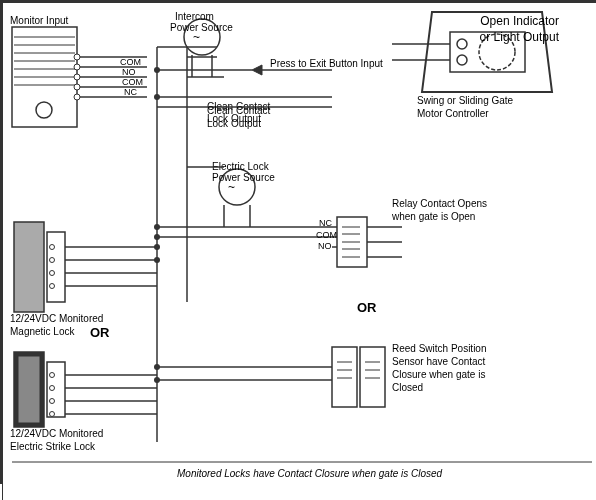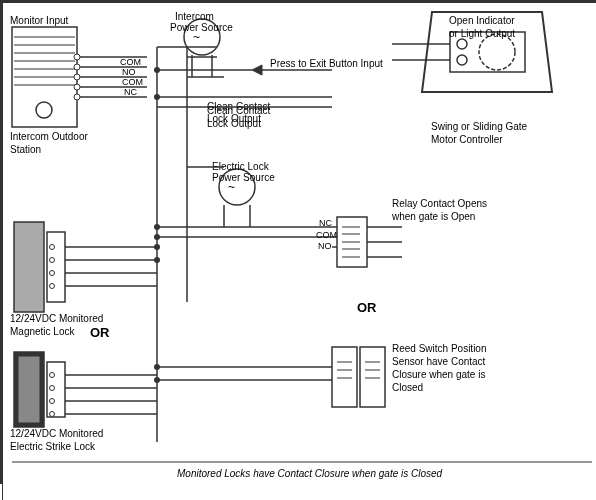--- a/index.html
+++ b/index.html
@@ -195,22 +195,21 @@
     <circle cx="155" cy="68" r="3" fill="#333"></circle>
     <circle cx="155" cy="95" r="3" fill="#333"></circle>
     <circle cx="155" cy="225" r="3" fill="#333"></circle>
     <circle cx="155" cy="235" r="3" fill="#333"></circle>
 
     <line x1="185" y1="75" x2="222" y2="75" stroke="#333" stroke-width="1.5"></line>
     <line x1="185" y1="165" x2="222" y2="165" stroke="#333" stroke-width="1.5"></line>
 
   </svg>
 
-  <div class="label" style="left:8px; top:128px;">Intercom Outdoor<br>Station</div>
   <div class="label" style="left:205px; top:102px;">Clean Contact<br>Lock Output</div>
   <div class="label" style="left:8px; top:310px;">12/24VDC Monitored<br>Magnetic Lock</div>
   <div class="label" style="left:8px; top:425px;">12/24VDC Monitored<br>Electric Strike Lock</div>
   <div class="label" style="left:390px; top:340px;">Reed Switch Position<br>Sensor have Contact<br>Closure when gate is<br>Closed</div>
   <div class="label" style="left:390px; top:195px;">Relay Contact Opens<br>when gate is Open</div>
-  <div class="label" style="left:429px; top:92px;margin-top:26px;">Swing or Sliding Gate<br>Motor Controller</div>
-  <div class="label" style="left:447px; top:12px; font-size:10px; text-align:left; width:110px;">Open Indicator<br>or Light Output</div>
+  <div class="label" style="left:415px; top:92px;">Swing or Sliding Gate<br>Motor Controller</div>
+  <div class="label" style="left:447px; top:12px; font-size:12px; text-align:right; width:110px;">Open Indicator<br>or Light Output</div>
   <div class="label" style="left:175px; top:465px;font-style:italic;">Monitored Locks have Contact Closure when gate is Closed</div>
 </div>
 
 </body></html>

